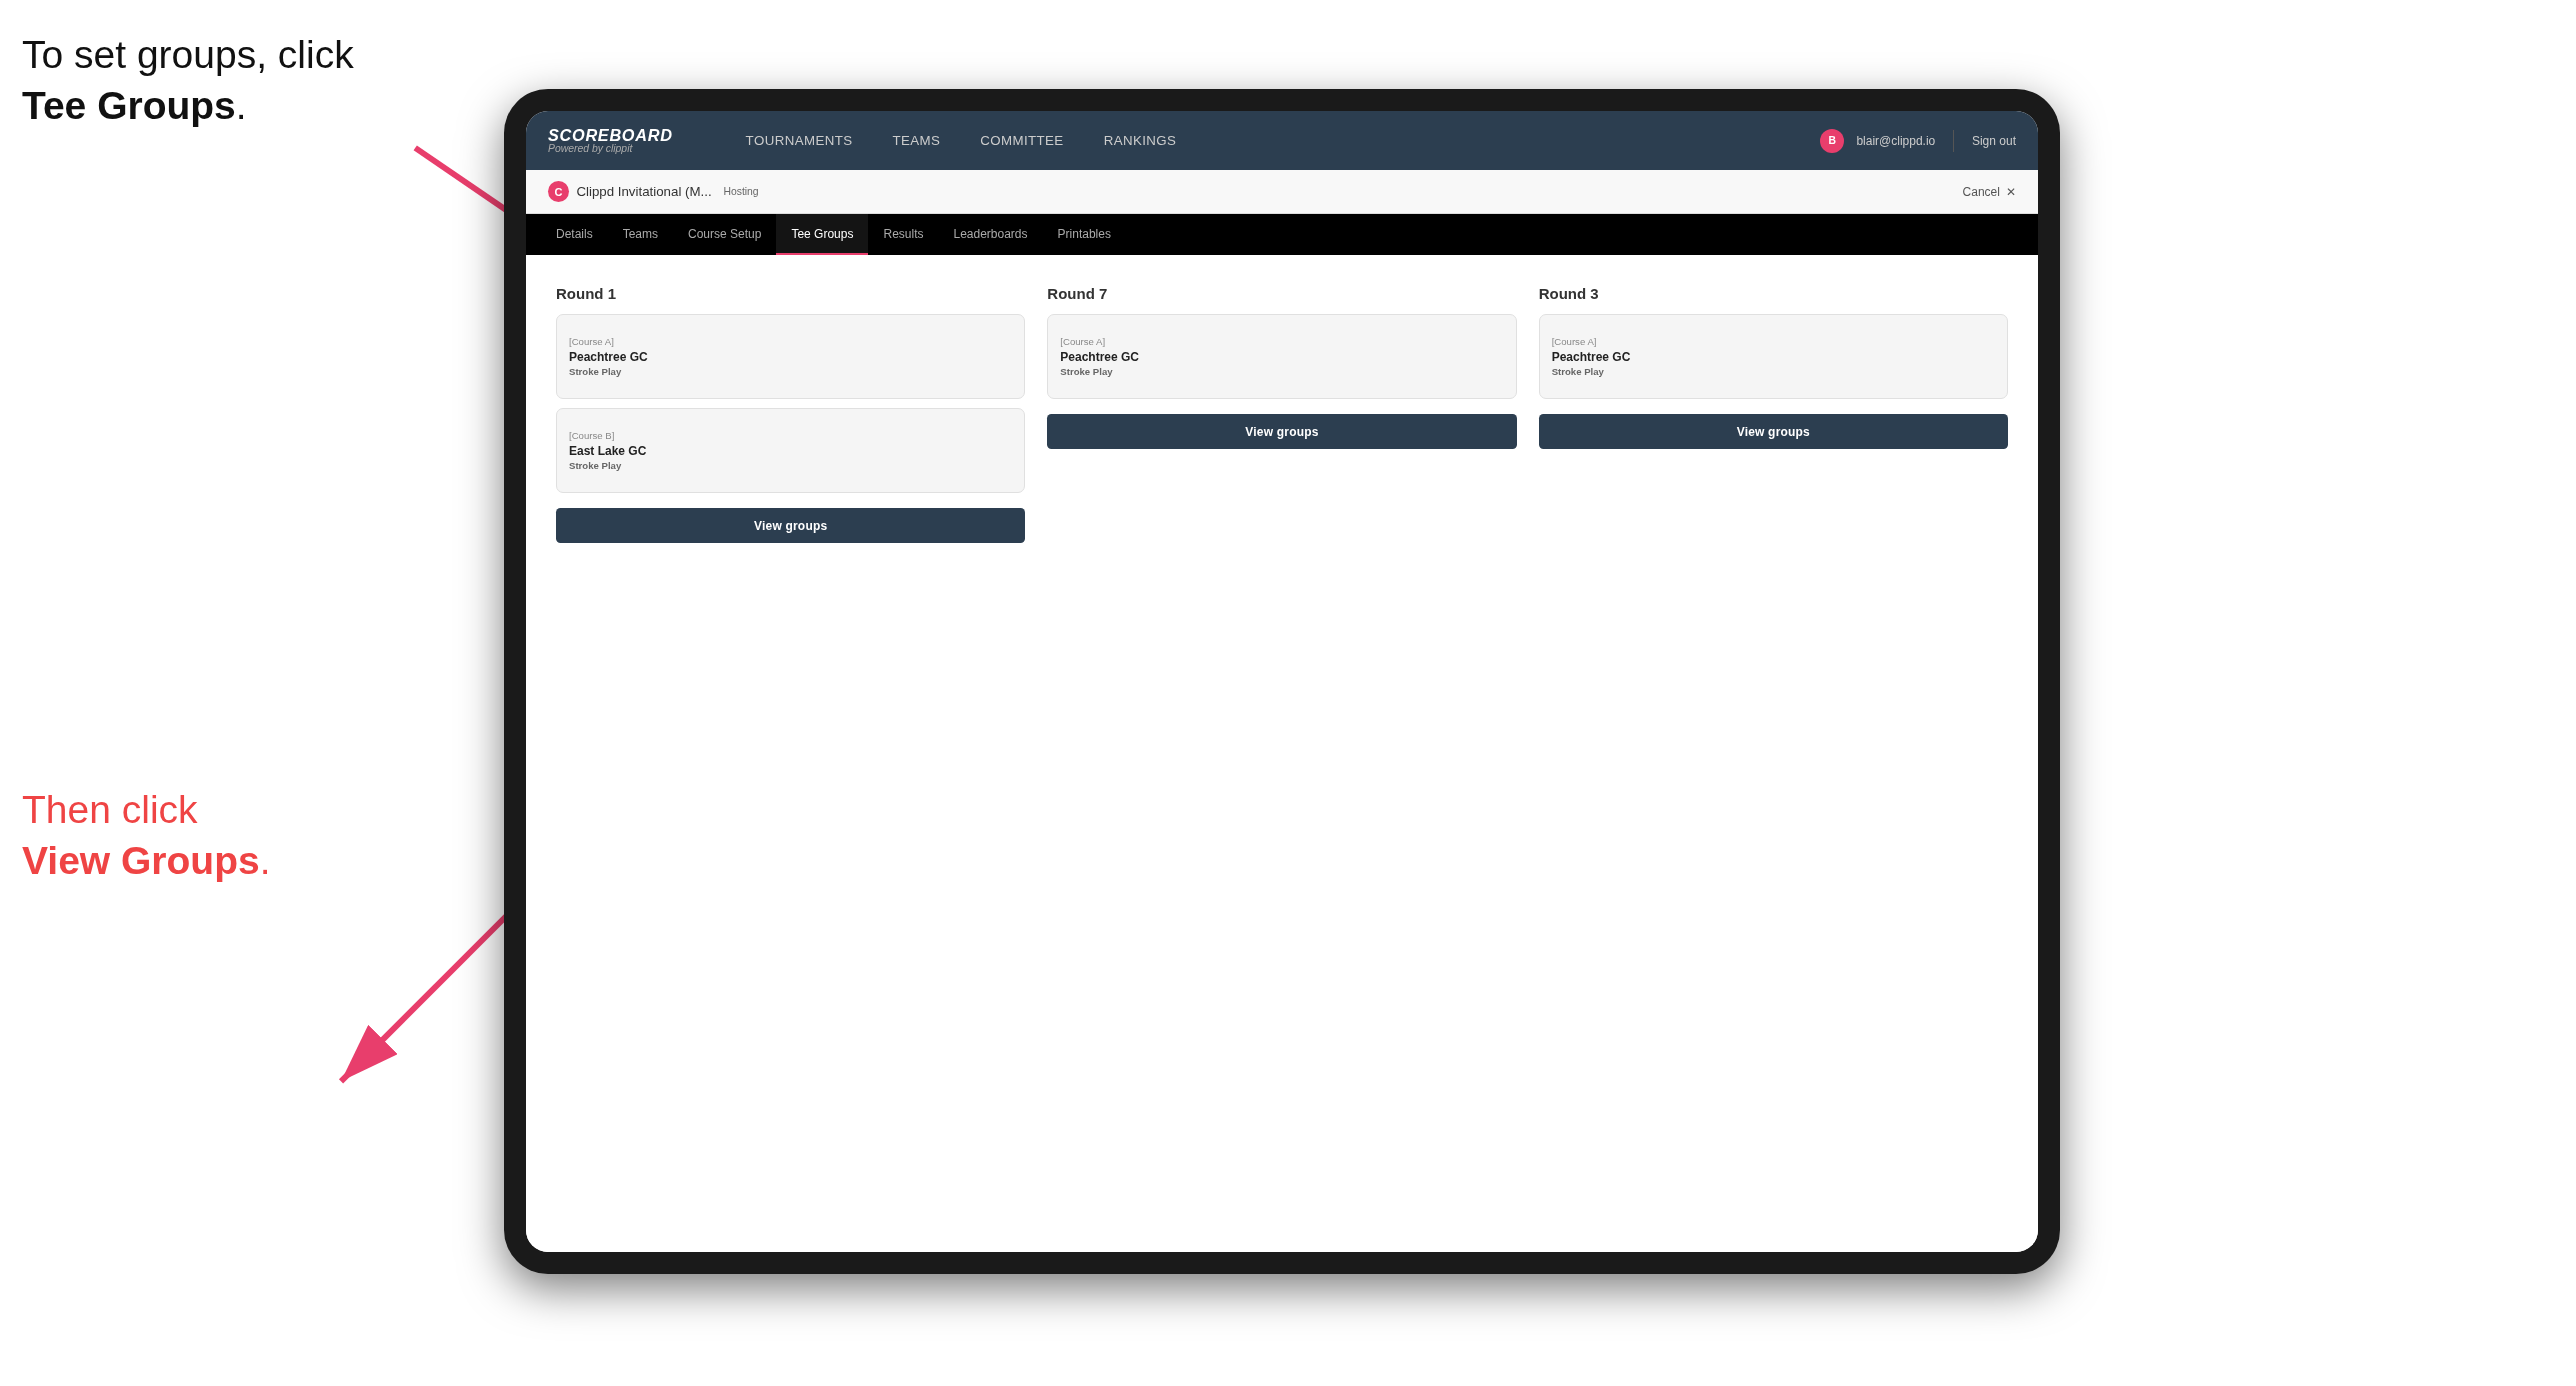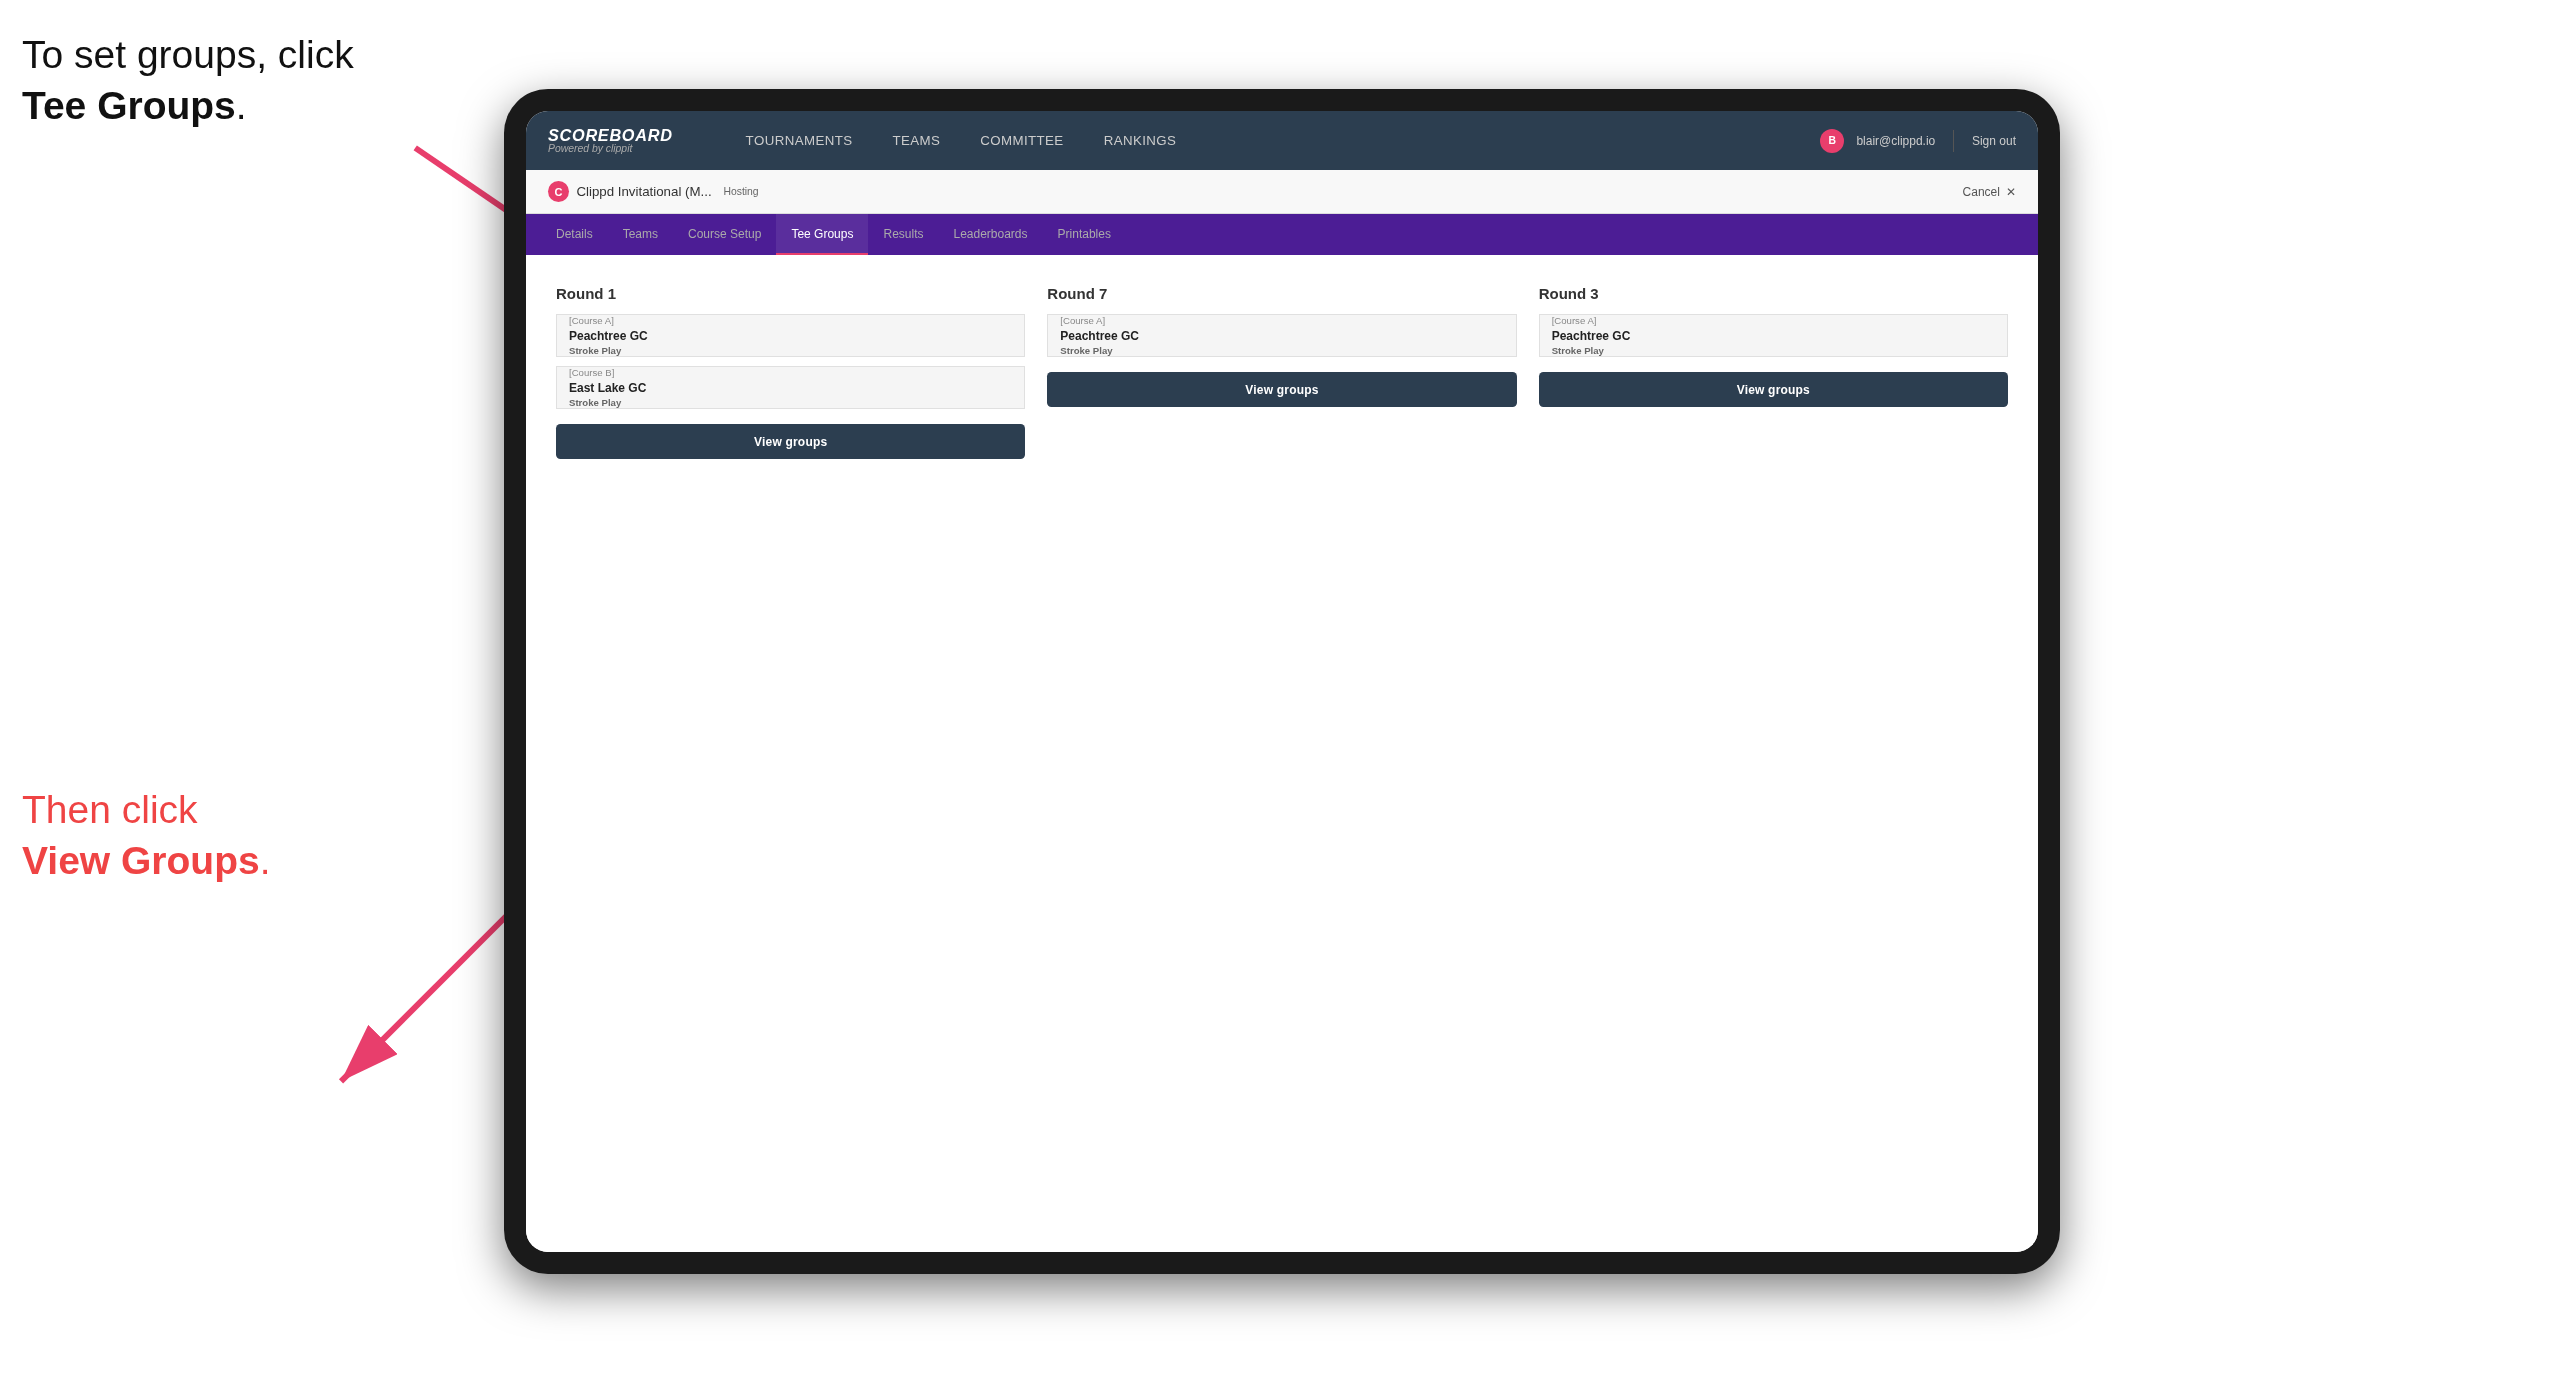--- a/index.html
+++ b/index.html
@@ -181,21 +181,21 @@
     }
 
     .cancel-btn {
       font-size: 12px;
       color: #555;
       cursor: pointer;
     }
 
     
     .tab-bar {
-      background: #4c1d95;
+      background: #000000;
       display: flex;
       align-items: center;
       padding: 12px 15px;
       height: 41px;
       flex-shrink: 0;
     }
 
     .tab {
       color: #aaa;
       font-size: 12px;
@@ -236,22 +236,22 @@
       font-size: 15px;
       font-weight: 600;
       color: #333;
       margin-bottom: 12px;
     }
 
     
     .course-card {
       background: #f5f5f5;
       border: 0.7px solid #e0e0e0;
-      border-radius: 0;
-      padding: 0 12px;
+      border-radius: 7px;
+      padding: 21px 12px;
       margin-bottom: 9px;
     }
 
     .course-label {
       font-size: 9.6px;
       color: #888;
       margin-bottom: 3px;
     }
 
     .course-name {

